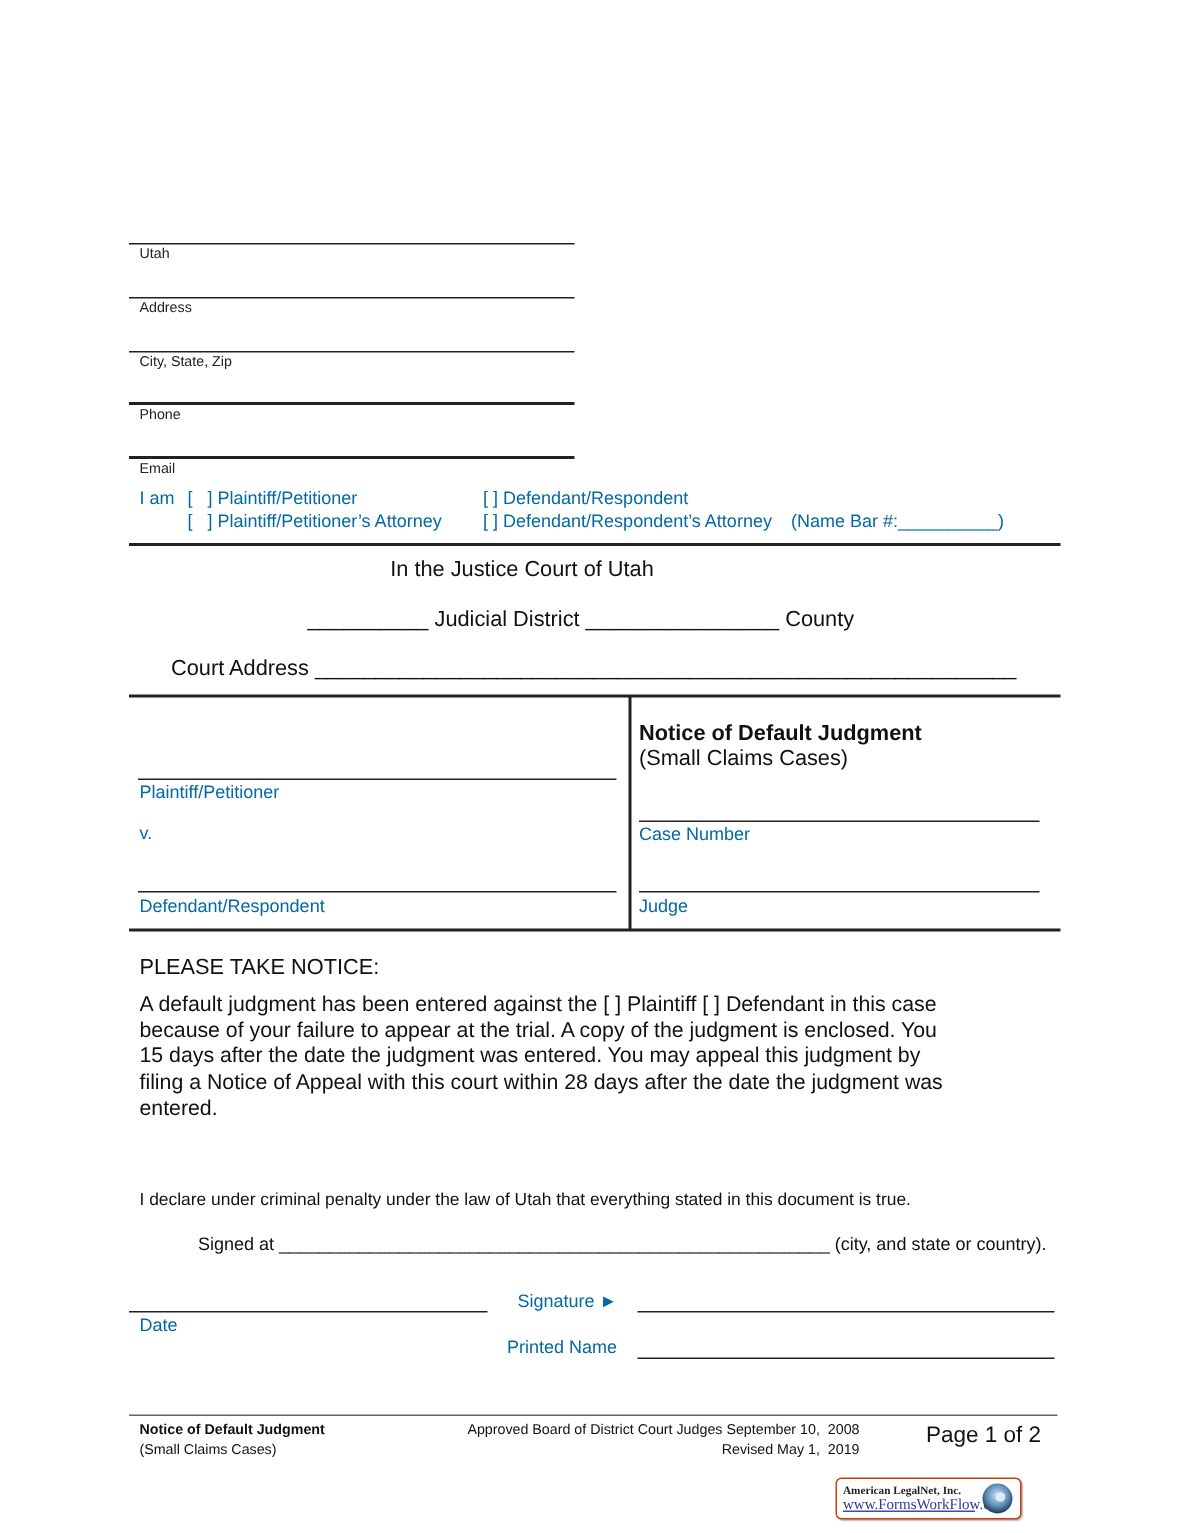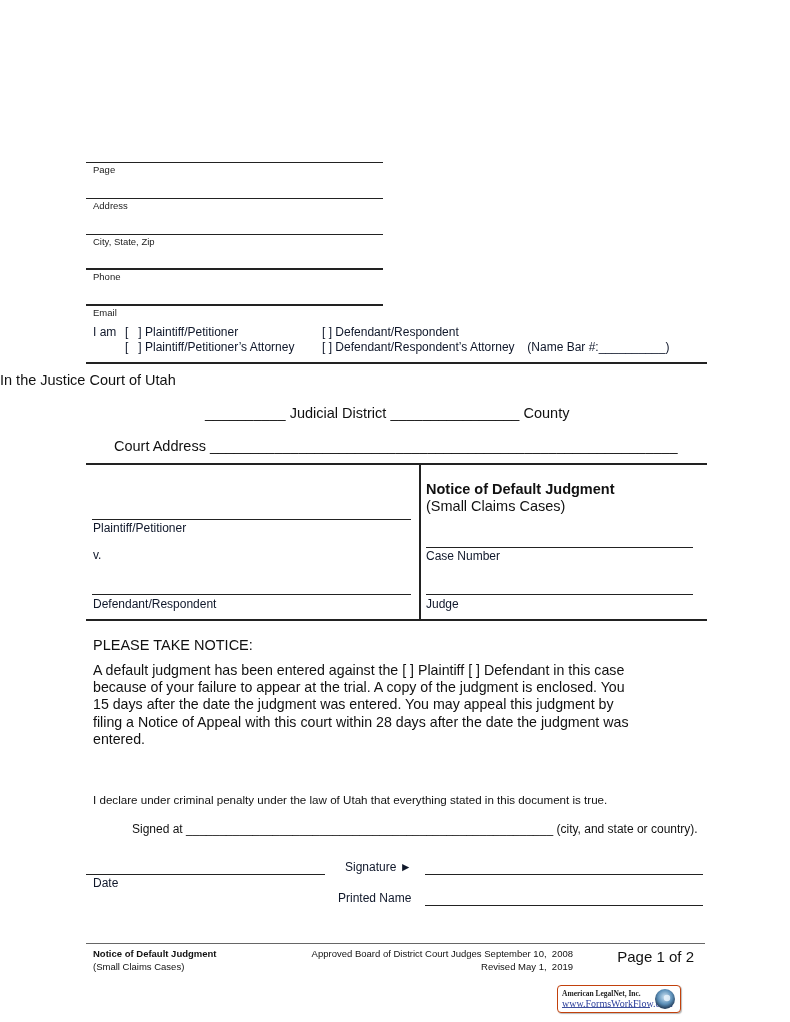--- a/index.html
+++ b/index.html
@@ -3,21 +3,21 @@
   <meta charset="utf-8">
   <style>
     html, body { margin: 0; padding: 0; background: #ffffff; }
     body {
       width: 790px; height: 1022px; position: relative; overflow: hidden;
       font-family: "Liberation Sans", sans-serif; color: #111;
     }
     .abs { position: absolute; }
     .rule { position: absolute; background: #222; }
     .lbl-xs { font-size: 9.5px; color: #222; }
-    .lbl-sm { font-size: 12px; color: #0f172a; text-align: right; }
+    .lbl-sm { font-size: 12px; color: #0369a1; text-align: right; }
     .lbl-lg { font-size: 14.5px; color: #111; }
     .bold { font-weight: bold; }
     .para { font-size: 14.2px; line-height: 17.2px; color: #111; }
     .logo-box {
       position: absolute; left: 557px; top: 985px; width: 122px; height: 26px;
       border: 1px solid #c2410c; border-radius: 4px; background: #fff;
       box-shadow: 1px 1px 1px #bbb;
     }
     .logo-text1 { position: absolute; left: 4px; top: 3px; font-family: "Liberation Serif", serif; font-size: 7.5px; font-weight: bold; color: #222; }
     .logo-text2 { position: absolute; left: 4px; top: 12px; font-family: "Liberation Serif", serif; font-size: 10px; color: #2a3d9a; }
@@ -27,21 +27,21 @@
       position: absolute; border: none; background: transparent; outline: none;
       font-family: "Liberation Sans", sans-serif; font-size: 12px; padding: 0;
     }
   </style>
 </head>
 <body>
 
 <div>
   <div class="rule" style="left:86px; top:162px; width:297px; height:1px;"></div>
   <input class="field" style="left: 92px; top: 146px; width: 285px; height: 14px;" value="">
-  <div class="abs lbl-xs" style="left:93px; top:164px;">Page</div>
+  <div class="abs lbl-xs" style="left:93px; top:164px;">Utah</div>
 
   <div class="rule" style="left:86px; top:198px; width:297px; height:1px;"></div>
   <input class="field" style="left: 92px; top: 182px; width: 285px; height: 14px;" value="">
   <div class="abs lbl-xs" style="left:93px; top:200px;">Address</div>
 
   <div class="rule" style="left:86px; top:234px; width:297px; height:1px;"></div>
   <input class="field" style="left: 92px; top: 218px; width: 285px; height: 14px;" value="">
   <div class="abs lbl-xs" style="left:93px; top:236px;">City, State, Zip</div>
 
   <div class="rule" style="left:86px; top:268px; width:297px; height:2px;"></div>
@@ -68,21 +68,21 @@
   </div>
   <div class="abs lbl-sm" style="left:322px; top:340px; white-space:nowrap;">
     <span>[ ]</span>
     <span>Defendant/Respondent’s Attorney</span>
     <span style="display:inline-block; width:6px;"></span>
     <span>(Name Bar #:</span><span>__________)</span>
   </div>
 </div>
 
 <div class="rule" style="left:86px; top:362px; width:621px; height:2px;"></div>
-<div class="abs lbl-lg" style="left:0; width:696px; top:372px; ">In the Justice Court of Utah</div>
+<div class="abs lbl-lg" style="left:0; width:696px; top:372px; text-align:center;">In the Justice Court of Utah</div>
 
 <div class="abs lbl-lg" style="left:205px; top:405px; white-space:nowrap;">
   <span>__________</span>
   <span>Judicial District</span>
   <span>________________</span>
   <span>County</span>
 </div>
 
 <div class="abs lbl-lg" style="left:114px; top:438px; white-space:nowrap;">
   <span>Court Address</span>

